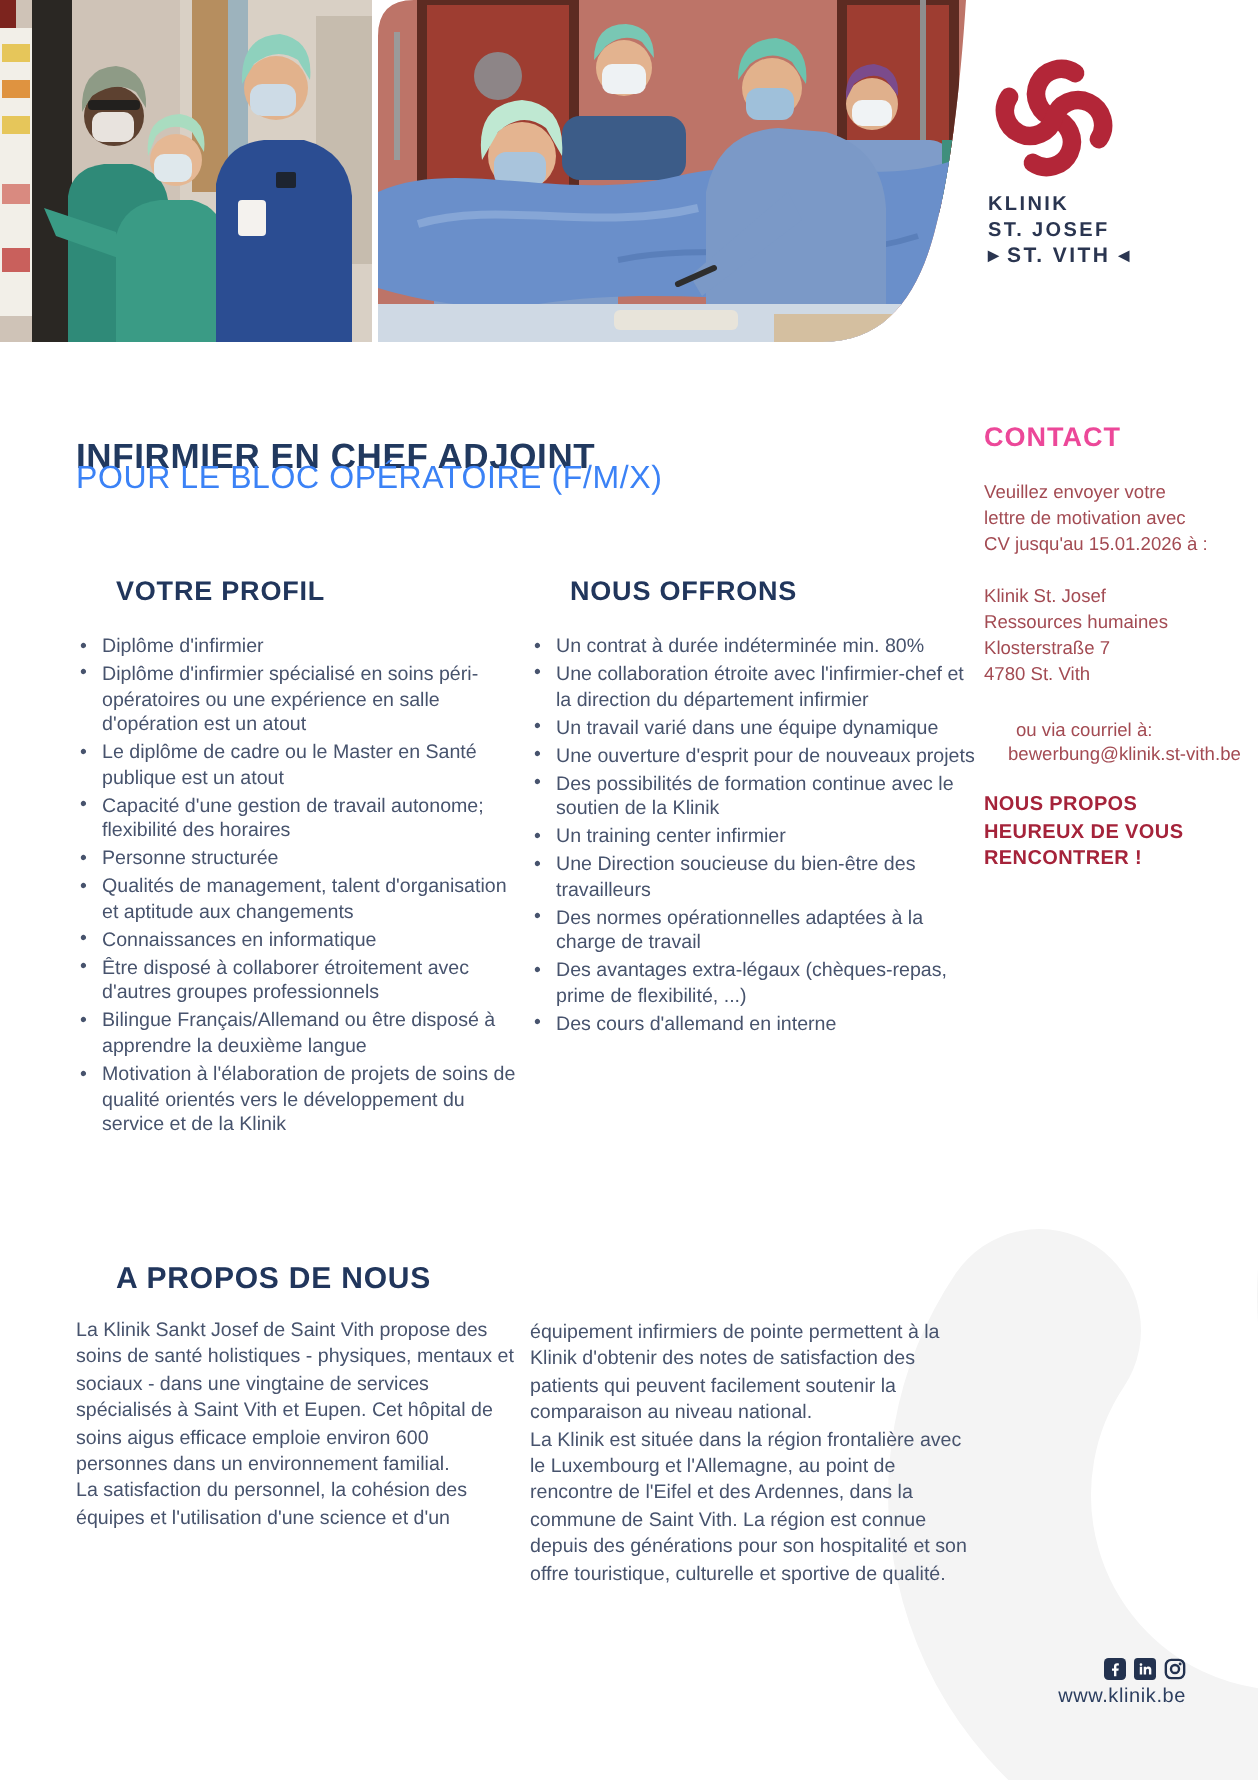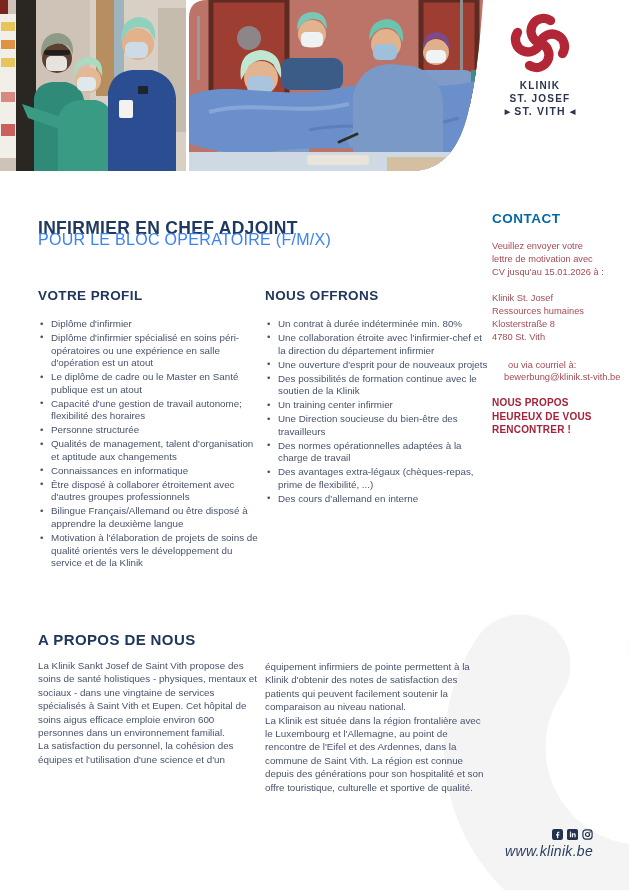--- a/index.html
+++ b/index.html
@@ -13,60 +13,60 @@
 
   
   .photo-left{left:0;top:0;width:186px;height:171px;overflow:hidden;}
   .photo-mid{
     left:189px;top:0;width:294px;height:171px;overflow:hidden;
     clip-path: path("M0 18 Q0 0 18 0 L294 0 C291 46 286 86 279 113 C271 146 255 171 222 171 L0 171 Z");
   }
   .photo-left svg,.photo-mid svg{display:block;}
 
   
-  .logo-block{left:494px;top:10px;width:92px;text-align:center;}
+  .logo-block{left:494px;top:26px;width:92px;}
   .logo-mark{width:66px;height:66px;margin:0 auto;}
   .logo-line{color:#2a3550;font-size:10px;letter-spacing:1.2px;line-height:12.5px;font-weight:600;}
   .logo-line.vith{font-weight:700;font-size:10.5px;}
   .logo-line .tri{font-size:7px;vertical-align:1px;letter-spacing:0;}
 
   
   .title1{left:38px;top:205px;font-size:17.5px;font-weight:700;color:#21395f;letter-spacing:.3px;margin-top:13px;}
   .title2{left:38px;top:231px;font-size:16px;font-weight:400;color:#3b82f6;letter-spacing:.3px;}
-  .sec-head{font-size:13.5px;font-weight:700;color:#21365c;letter-spacing:.4px;}
+  .sec-head{font-size:13.5px;font-weight:700;color:#21365c;letter-spacing:.4px;margin-left:20px;}
   .head-profile{left:38px;top:288px;}
   .head-offer{left:265px;top:288px;}
   .head-about{left:38px;top:631px;font-size:15px;}
 
   
   .bullets{width:224px;font-size:9.8px;line-height:12.6px;color:#47536d;}
   .list-profile{left:38px;top:318px;}
   .list-offer{left:265px;top:318px;}
   .bullets>div{position:relative;padding-left:13px;margin-bottom:1.4px;}
   .bullets>div::before{content:"•";position:absolute;left:2px;top:-0.5px;color:#47536d;}
 
   
   .para{width:224px;font-size:9.8px;line-height:13.4px;color:#47536d;white-space:pre-line;}
   .para-left{left:38px;top:659px;}
   .para-right{left:265px;top:624px;width:222px;margin-top:36px;}
 
   
-  .contact-head{left:492px;top:211px;font-size:13.5px;font-weight:700;color:#0369a1;letter-spacing:.5px;}
+  .contact-head{left:492px;top:211px;font-size:13.5px;font-weight:700;color:#ec4899;letter-spacing:.5px;}
   .contact-lines{width:126px;font-size:9.3px;line-height:13px;color:#a34b53;}
   .c-intro{left:492px;top:240px;}
   .c-address{left:492px;top:292px;}
   .c-mail-intro{left:508px;top:359px;}
   .c-mail{left:492px;top:372px;font-size:9.3px;color:#a34b53;padding-left:12px;}
   .c-closing{left:492px;top:396px;font-size:10px;line-height:13.5px;font-weight:700;color:#a5233a;letter-spacing:.2px;}
 
   
   .footer{right:36px;top:829px;text-align:right;}
   .social-row{display:flex;gap:4px;justify-content:flex-end;}
   .social-row svg{display:block;}
-  .website{margin-top:3px;font-size:14px;color:#2c3e5f;letter-spacing:.3px;font-style:italic;}
+  .website{margin-top:3px;font-size:10px;color:#2c3e5f;letter-spacing:.3px;}
 
   
   .watermark{left:395px;top:400px;width:780px;height:780px;pointer-events:none;}
 </style>
 </head>
 <body>
 
 <div class="page">
 
   <svg class="abs watermark" viewBox="0 0 100 100" aria-hidden="true">
@@ -172,21 +172,21 @@
 
   <div class="abs contact-head">CONTACT</div>
   <div class="abs contact-lines c-intro">
       <div>Veuillez envoyer votre</div>
       <div>lettre de motivation avec</div>
       <div>CV jusqu'au 15.01.2026 à :</div>
     </div>
   <div class="abs contact-lines c-address">
       <div>Klinik St. Josef</div>
       <div>Ressources humaines</div>
-      <div>Klosterstraße 8</div>
+      <div>Klosterstraße 7</div>
       <div>4780 St. Vith</div>
     </div>
   <div class="abs contact-lines c-mail-intro">ou via courriel à:</div>
   <div class="abs c-mail">bewerbung@klinik.st-vith.be</div>
   <div class="abs contact-lines c-closing">
       <div>NOUS PROPOS</div>
       <div>HEUREUX DE VOUS</div>
       <div>RENCONTRER !</div>
     </div>
 
@@ -201,20 +201,21 @@
       <div>Connaissances en informatique</div>
       <div>Être disposé à collaborer étroitement avec d'autres groupes professionnels</div>
       <div>Bilingue Français/Allemand ou être disposé à apprendre la deuxième langue</div>
       <div>Motivation à l'élaboration de projets de soins de qualité orientés vers le développement du service et de la Klinik</div>
     </div>
 
   <div class="abs sec-head head-offer">NOUS OFFRONS</div>
   <div class="abs bullets list-offer">
       <div>Un contrat à durée indéterminée min. 80%</div>
       <div>Une collaboration étroite avec l'infirmier-chef et la direction du département infirmier</div>
+      <div>Un travail varié dans une équipe dynamique</div>
       <div>Une ouverture d'esprit pour de nouveaux projets</div>
       <div>Des possibilités de formation continue avec le soutien de la Klinik</div>
       <div>Un training center infirmier</div>
       <div>Une Direction soucieuse du bien-être des travailleurs</div>
       <div>Des normes opérationnelles adaptées à la charge de travail</div>
       <div>Des avantages extra-légaux (chèques-repas, prime de flexibilité, ...)</div>
       <div>Des cours d'allemand en interne</div>
     </div>
 
   <div class="abs sec-head head-about">A PROPOS DE NOUS</div>

